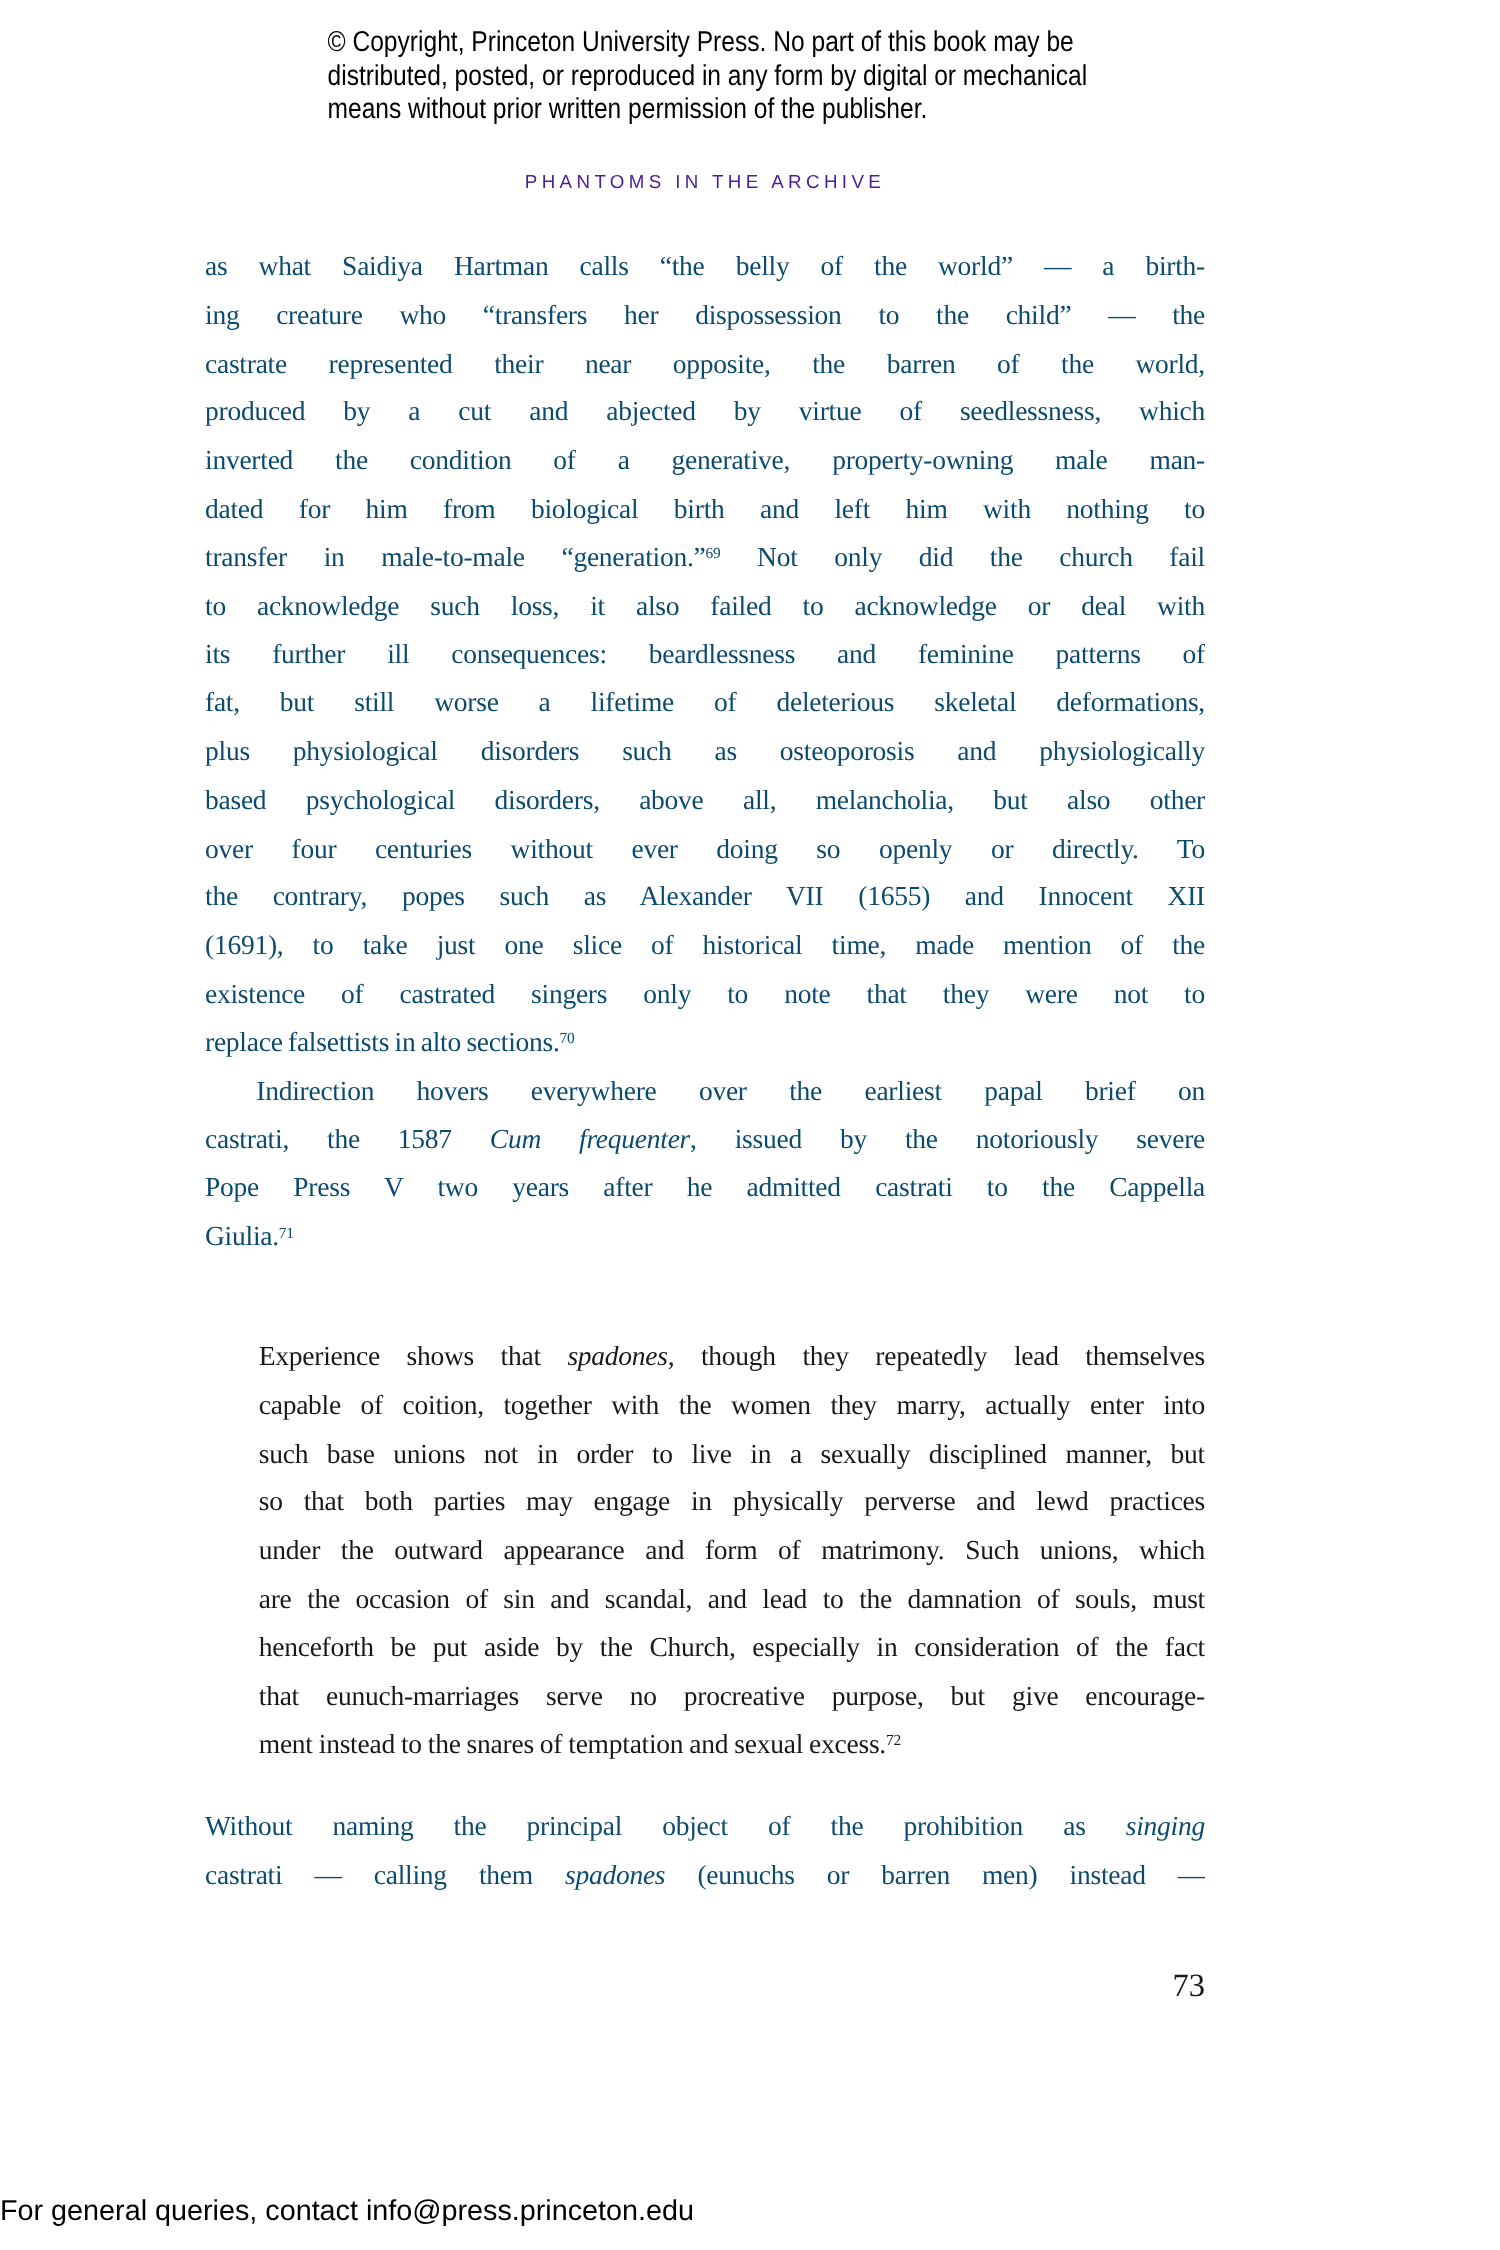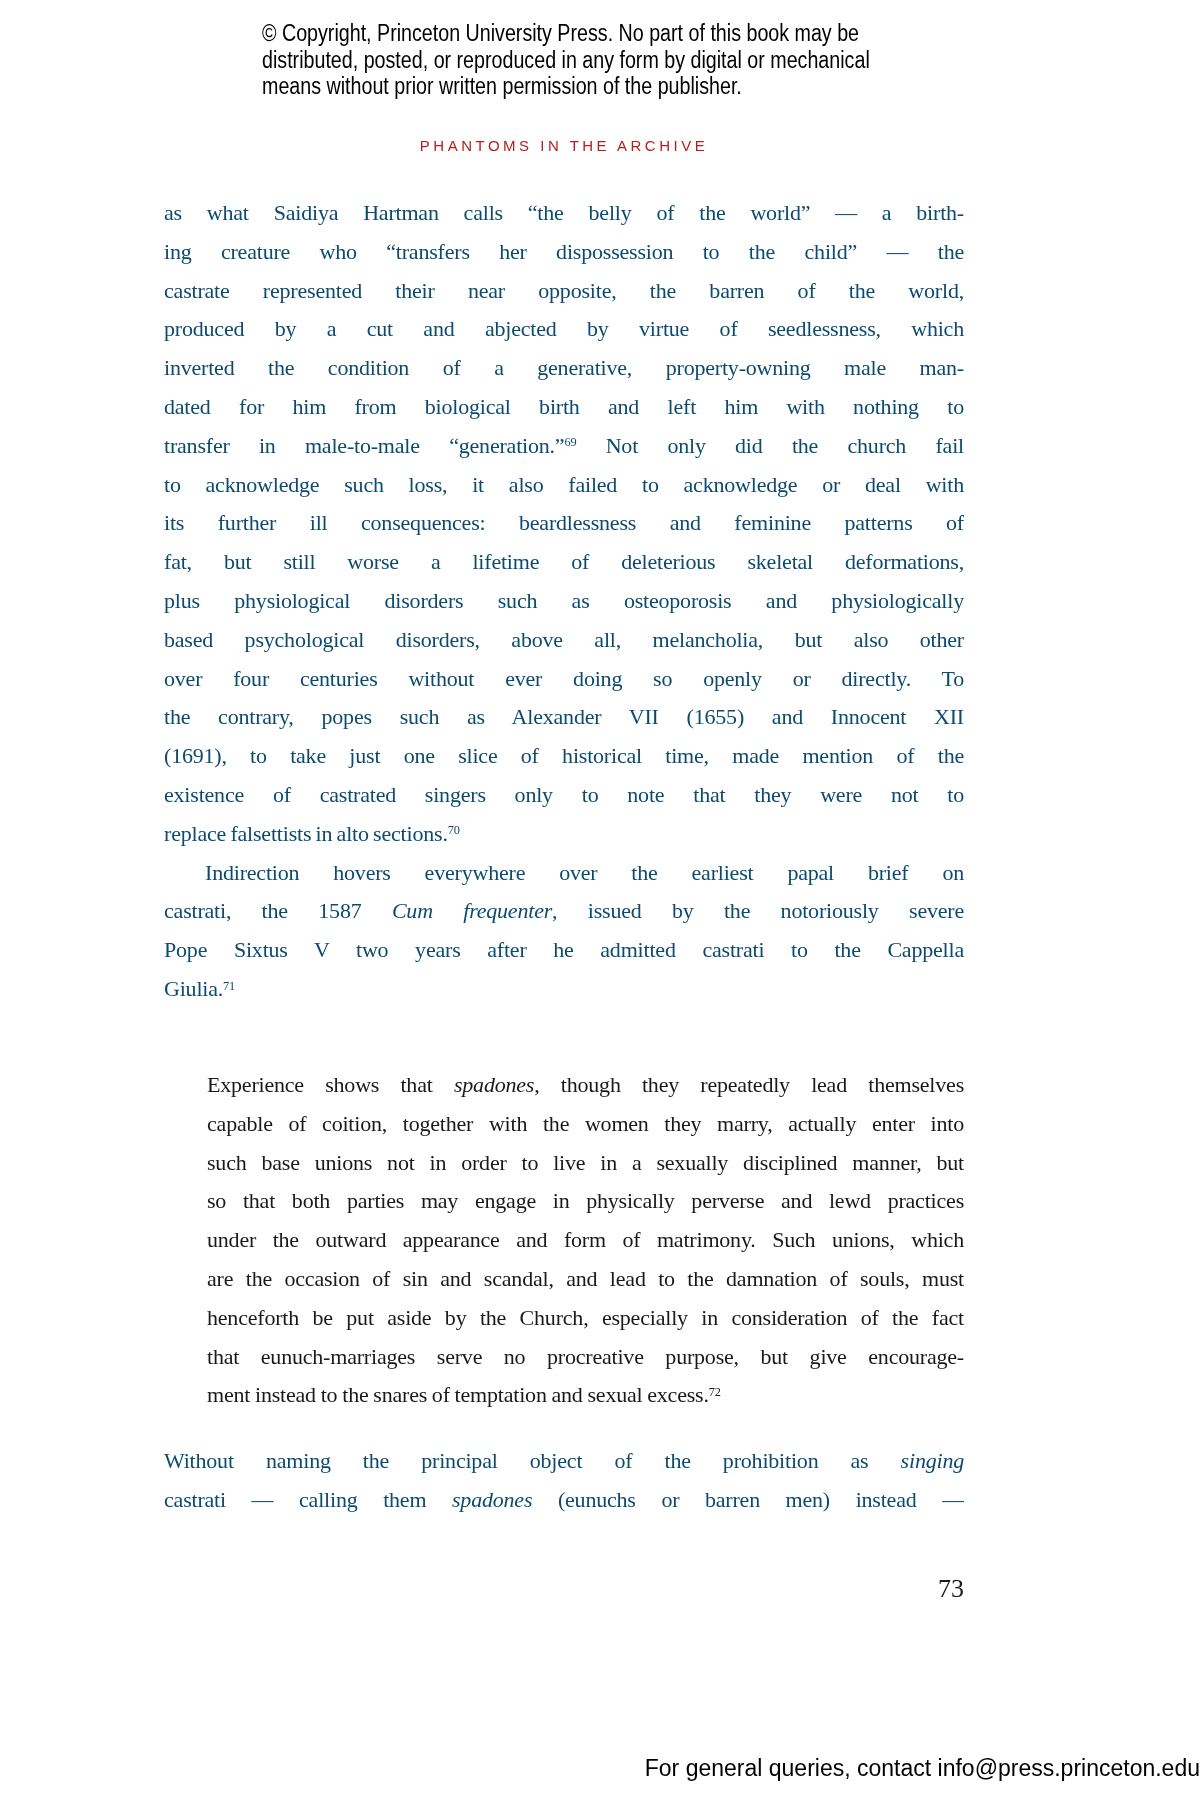--- a/index.html
+++ b/index.html
@@ -17,21 +17,21 @@
     font-family:"Liberation Sans","DejaVu Sans",sans-serif;
     font-size:23px; line-height:26.5px; color:#000;
     transform:scaleX(0.855); transform-origin:left top;
     white-space:nowrap;
   }
 
   
   #running-head {
     left:164px; top:137px; width:800px; text-align:center;
     font-family:"Liberation Sans","DejaVu Sans",sans-serif;
-    font-size:15px; letter-spacing:3.5px; color:#b91c1c;
+    font-size:15px; letter-spacing:3.5px; color:#4c1d95;
     white-space:nowrap;
   }
 
   
   .bodytext {
     font-size:22px; line-height:38.8px; color:#0c4a6e;
     letter-spacing:-0.2px; word-spacing:-1px;
   }
   #body-main  { left:164px; top:194px;  width:800px; }
   #closing-para { left:164px; top:1442px; width:800px; }
@@ -55,21 +55,21 @@
     vertical-align:baseline; position:relative; top:-0.52em;
   }
   i { font-style:italic; }
 
   #page-number {
     left:164px; top:1574px; width:800px; text-align:right;
     font-size:26px; color:#1a1a1a; line-height:30px;
   }
 
   #footer {
-    left:0; top:1755px; width:1200px; text-align:right;
+    left:0; top:1755px; width:1200px; text-align:left;
     font-family:"Liberation Sans","DejaVu Sans",sans-serif;
     font-size:23px; color:#000;
   }
 </style>
 </head>
 <body>
 
 <div id="copyright" class="abs">
   <div>© Copyright, Princeton University Press. No part of this book may be</div>
   <div>distributed, posted, or reproduced in any form by digital or mechanical</div>
@@ -94,21 +94,21 @@
       <div class="line"><span>based psychological disorders, above all, melancholia, but also other</span></div>
       <div class="line"><span>over four centuries without ever doing so openly or directly. To</span></div>
       <div class="line"><span>the contrary, popes such as Alexander VII (1655) and Innocent XII</span></div>
       <div class="line"><span>(1691), to take just one slice of historical time, made mention of the</span></div>
       <div class="line"><span>existence of castrated singers only to note that they were not to</span></div>
       <div class="line flush"><span>replace falsettists in alto sections.</span><sup>70</sup></div>
     </div>
   <div>
       <div class="line indent"><span>Indirection hovers everywhere over the earliest papal brief on</span></div>
       <div class="line"><span>castrati, the 1587 </span><i>Cum frequenter</i><span>, issued by the notoriously severe</span></div>
-      <div class="line"><span>Pope Sixtus V two years after he admitted castrati to the Cappella</span></div>
+      <div class="line"><span>Pope Press V two years after he admitted castrati to the Cappella</span></div>
       <div class="line flush"><span>Giulia.</span><sup>71</sup></div>
     </div>
 </div>
 
 <div id="block-quote" class="abs">
     <div class="line"><span>Experience shows that </span><i>spadones</i><span>, though they repeatedly lead themselves</span></div>
     <div class="line"><span>capable of coition, together with the women they marry, actually enter into</span></div>
     <div class="line"><span>such base unions not in order to live in a sexually disciplined manner, but</span></div>
     <div class="line"><span>so that both parties may engage in physically perverse and lewd practices</span></div>
     <div class="line"><span>under the outward appearance and form of matrimony. Such unions, which</span></div>

